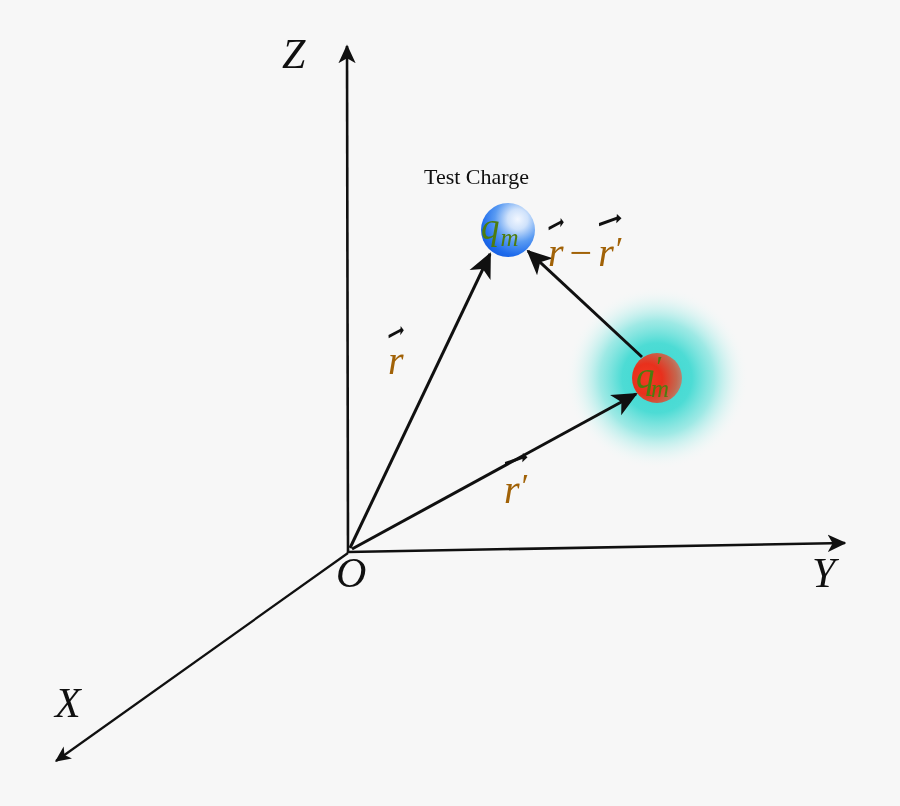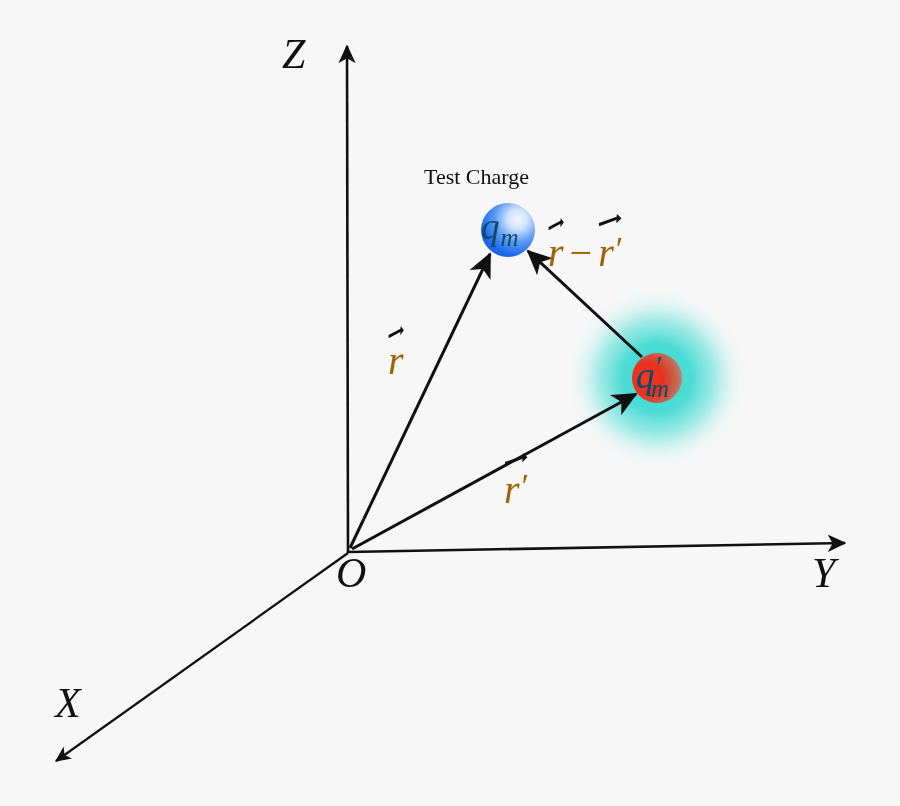--- a/index.html
+++ b/index.html
@@ -42,21 +42,21 @@
     font-style: italic;
     font-size: 42px;
   }
   .caption-label {
     font-size: 22px;
     font-style: normal;
   }
   .charge-label {
     font-style: italic;
     font-weight: normal;
-    color: #0c4a6e;
+    color: #4d7c0f;
   }
   
   .veclbl {
     position: absolute;
     font-style: italic;
     font-size: 40px;
     color: #a16207;
   }
   .vgroup {
     display: inline-block;

